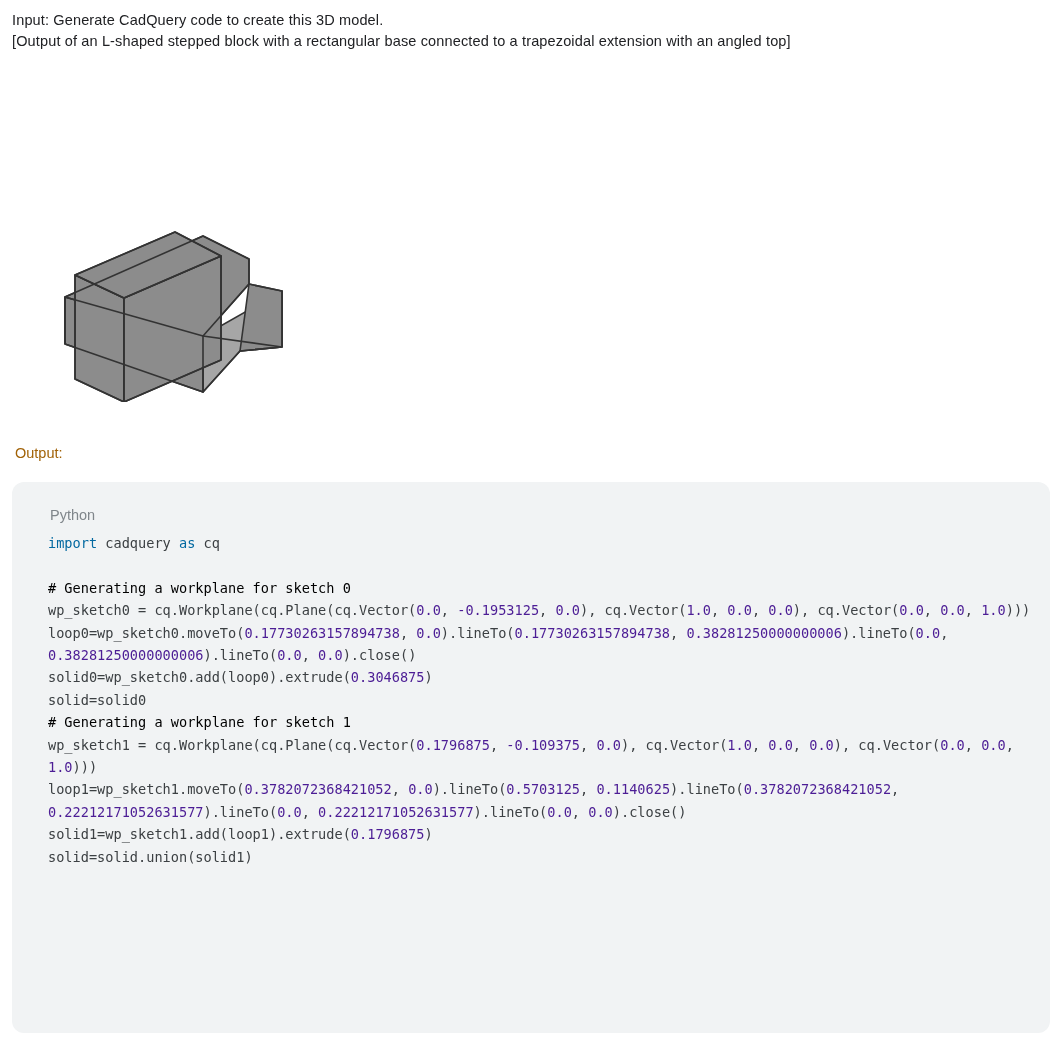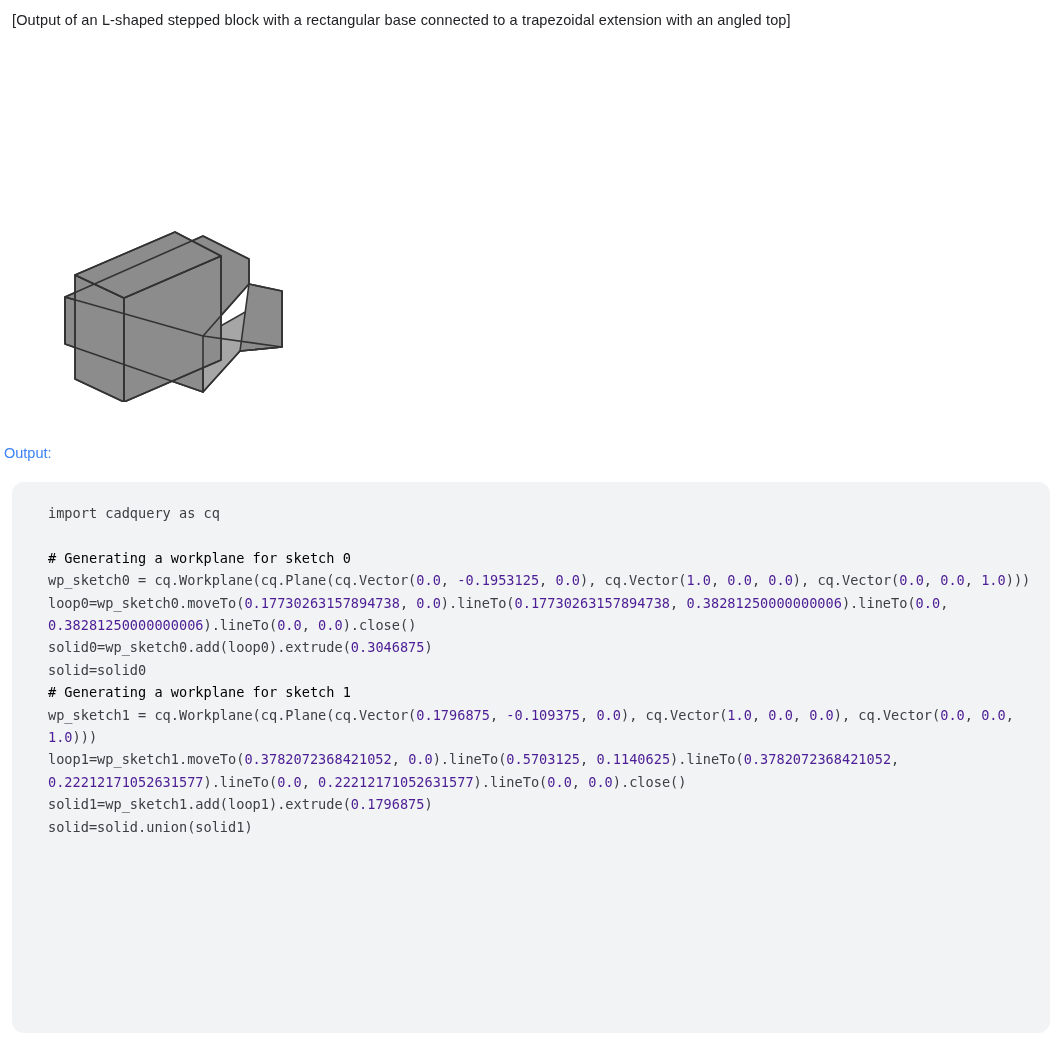--- a/index.html
+++ b/index.html
@@ -43,25 +43,25 @@
     left: 12px;
     top: 92px;
     width: 400px;
     height: 310px;
   }
   .figure-wrap svg { display: block; }
 
   
   .output-label {
     position: absolute;
-    left: 4px;
+    left: 15px;
     top: 443px;
     font-size: 14.5px;
     line-height: 20px;
-    color: #3b82f6;
+    color: #a16207;
   }
 
   
   .code-card {
     position: absolute;
     left: 12px;
     top: 482px;
     width: 1038px;
     height: 551px;
     box-sizing: border-box;
@@ -79,32 +79,33 @@
   pre.code {
     margin: 0;
     font-family: "DejaVu Sans Mono", monospace;
     font-size: 13.6px;
     line-height: 22.4px;
     color: #3c4043;
     white-space: pre-wrap;
     word-break: break-word;
     letter-spacing: 0;
   }
-  pre.code .kw   { color: #404040; }
+  pre.code .kw   { color: #0369a1; }
   pre.code .cmt  { color: #000000; }
   pre.code .num  { color: #4c1d95; }
   pre.code .pln  { color: #3c4043; text-align: right; }
   .blank-line { display: block; height: 22.4px; }
 </style>
 </head>
 <body>
 
 <div class="page">
 
   <div class="prompt">
+    <div class="prompt-line">Input: Generate CadQuery code to create this 3D model.</div>
     <div class="prompt-line">[Output of an L-shaped stepped block with a rectangular base connected to a trapezoidal extension with an angled top]</div>
   </div>
 
   <div class="figure-wrap">
     <svg width="400" height="310" viewBox="0 0 400 310">
       <g stroke="#333333" stroke-width="1.6" stroke-linejoin="round">
 
         <polygon fill="#a6a6a6" points="191,300 228,259 270,255 270,199 191,244"></polygon>
 
         <polygon fill="#8c8c8c" points="237,192 270,199 270,255 228,259"></polygon>
@@ -133,16 +134,17 @@
         <path d="M63,183 L163,140 L209,164 L209,268 L112,310 L63,287 Z"></path>
         <path d="M63,183 L112,206 L209,164"></path>
         <path d="M112,206 L112,310"></path>
       </g>
     </svg>
   </div>
 
   <div class="output-label">Output:</div>
 
   <div class="code-card">
+    <div class="code-lang">Python</div>
     <pre class="code" id="code-content"><span style="display: block;"><span class="kw">import</span><span class="pln"> cadquery </span><span class="kw">as</span><span class="pln"> cq</span></span><span class="blank-line" style="display: block;">&nbsp;</span><span style="display: block;"><span class="cmt"># Generating a workplane for sketch 0</span></span><span style="display: block;"><span class="pln">wp_sketch0 = cq.Workplane(cq.Plane(cq.Vector(</span><span class="num">0.0</span><span class="pln">, </span><span class="num">-0.1953125</span><span class="pln">, </span><span class="num">0.0</span><span class="pln">), cq.Vector(</span><span class="num">1.0</span><span class="pln">, </span><span class="num">0.0</span><span class="pln">, </span><span class="num">0.0</span><span class="pln">), cq.Vector(</span><span class="num">0.0</span><span class="pln">, </span><span class="num">0.0</span><span class="pln">, </span><span class="num">1.0</span><span class="pln">)))</span></span><span style="display: block;"><span class="pln">loop0=wp_sketch0.moveTo(</span><span class="num">0.17730263157894738</span><span class="pln">, </span><span class="num">0.0</span><span class="pln">).lineTo(</span><span class="num">0.17730263157894738</span><span class="pln">, </span><span class="num">0.38281250000000006</span><span class="pln">).lineTo(</span><span class="num">0.0</span><span class="pln">, </span><span class="num">0.38281250000000006</span><span class="pln">).lineTo(</span><span class="num">0.0</span><span class="pln">, </span><span class="num">0.0</span><span class="pln">).close()</span></span><span style="display: block;"><span class="pln">solid0=wp_sketch0.add(loop0).extrude(</span><span class="num">0.3046875</span><span class="pln">)</span></span><span style="display: block;"><span class="pln">solid=solid0</span></span><span style="display: block;"><span class="cmt"># Generating a workplane for sketch 1</span></span><span style="display: block;"><span class="pln">wp_sketch1 = cq.Workplane(cq.Plane(cq.Vector(</span><span class="num">0.1796875</span><span class="pln">, </span><span class="num">-0.109375</span><span class="pln">, </span><span class="num">0.0</span><span class="pln">), cq.Vector(</span><span class="num">1.0</span><span class="pln">, </span><span class="num">0.0</span><span class="pln">, </span><span class="num">0.0</span><span class="pln">), cq.Vector(</span><span class="num">0.0</span><span class="pln">, </span><span class="num">0.0</span><span class="pln">, </span><span class="num">1.0</span><span class="pln">)))</span></span><span style="display: block;"><span class="pln">loop1=wp_sketch1.moveTo(</span><span class="num">0.3782072368421052</span><span class="pln">, </span><span class="num">0.0</span><span class="pln">).lineTo(</span><span class="num">0.5703125</span><span class="pln">, </span><span class="num">0.1140625</span><span class="pln">).lineTo(</span><span class="num">0.3782072368421052</span><span class="pln">, </span><span class="num">0.22212171052631577</span><span class="pln">).lineTo(</span><span class="num">0.0</span><span class="pln">, </span><span class="num">0.22212171052631577</span><span class="pln">).lineTo(</span><span class="num">0.0</span><span class="pln">, </span><span class="num">0.0</span><span class="pln">).close()</span></span><span style="display: block;"><span class="pln">solid1=wp_sketch1.add(loop1).extrude(</span><span class="num">0.1796875</span><span class="pln">)</span></span><span style="display: block;"><span class="pln">solid=solid.union(solid1)</span></span></pre>
   </div>
 
 </div>
 
 </body></html>

